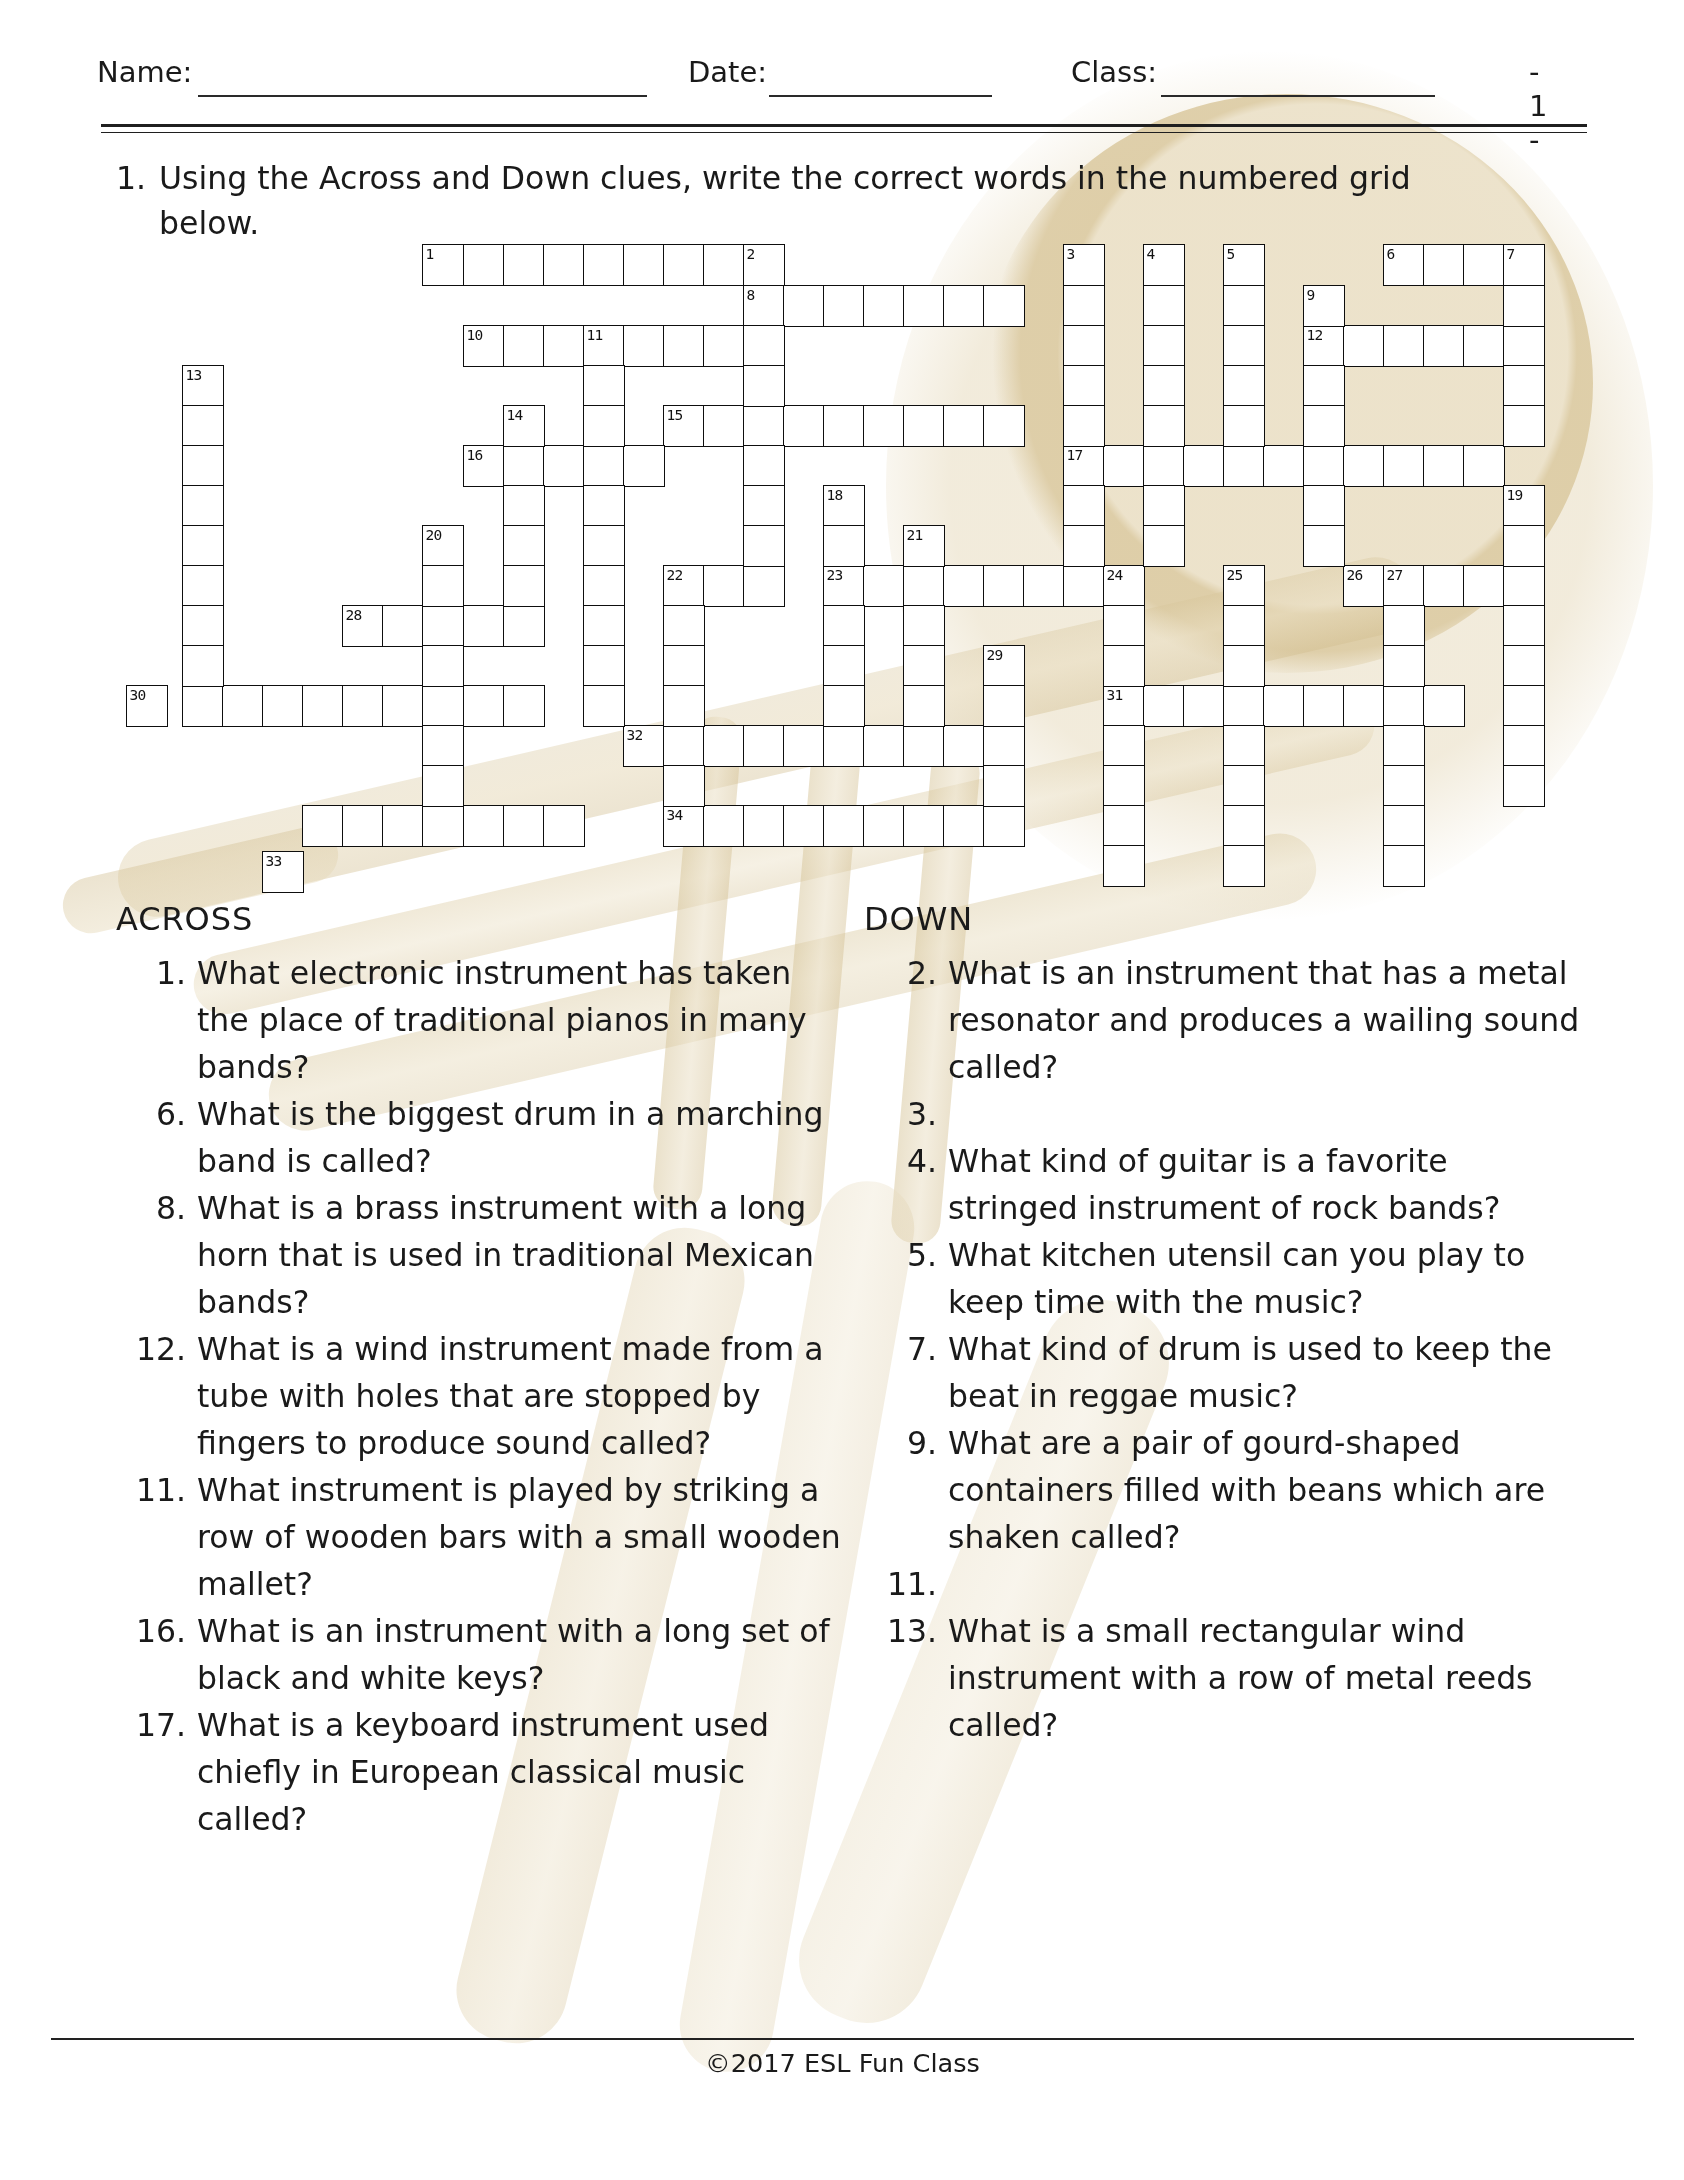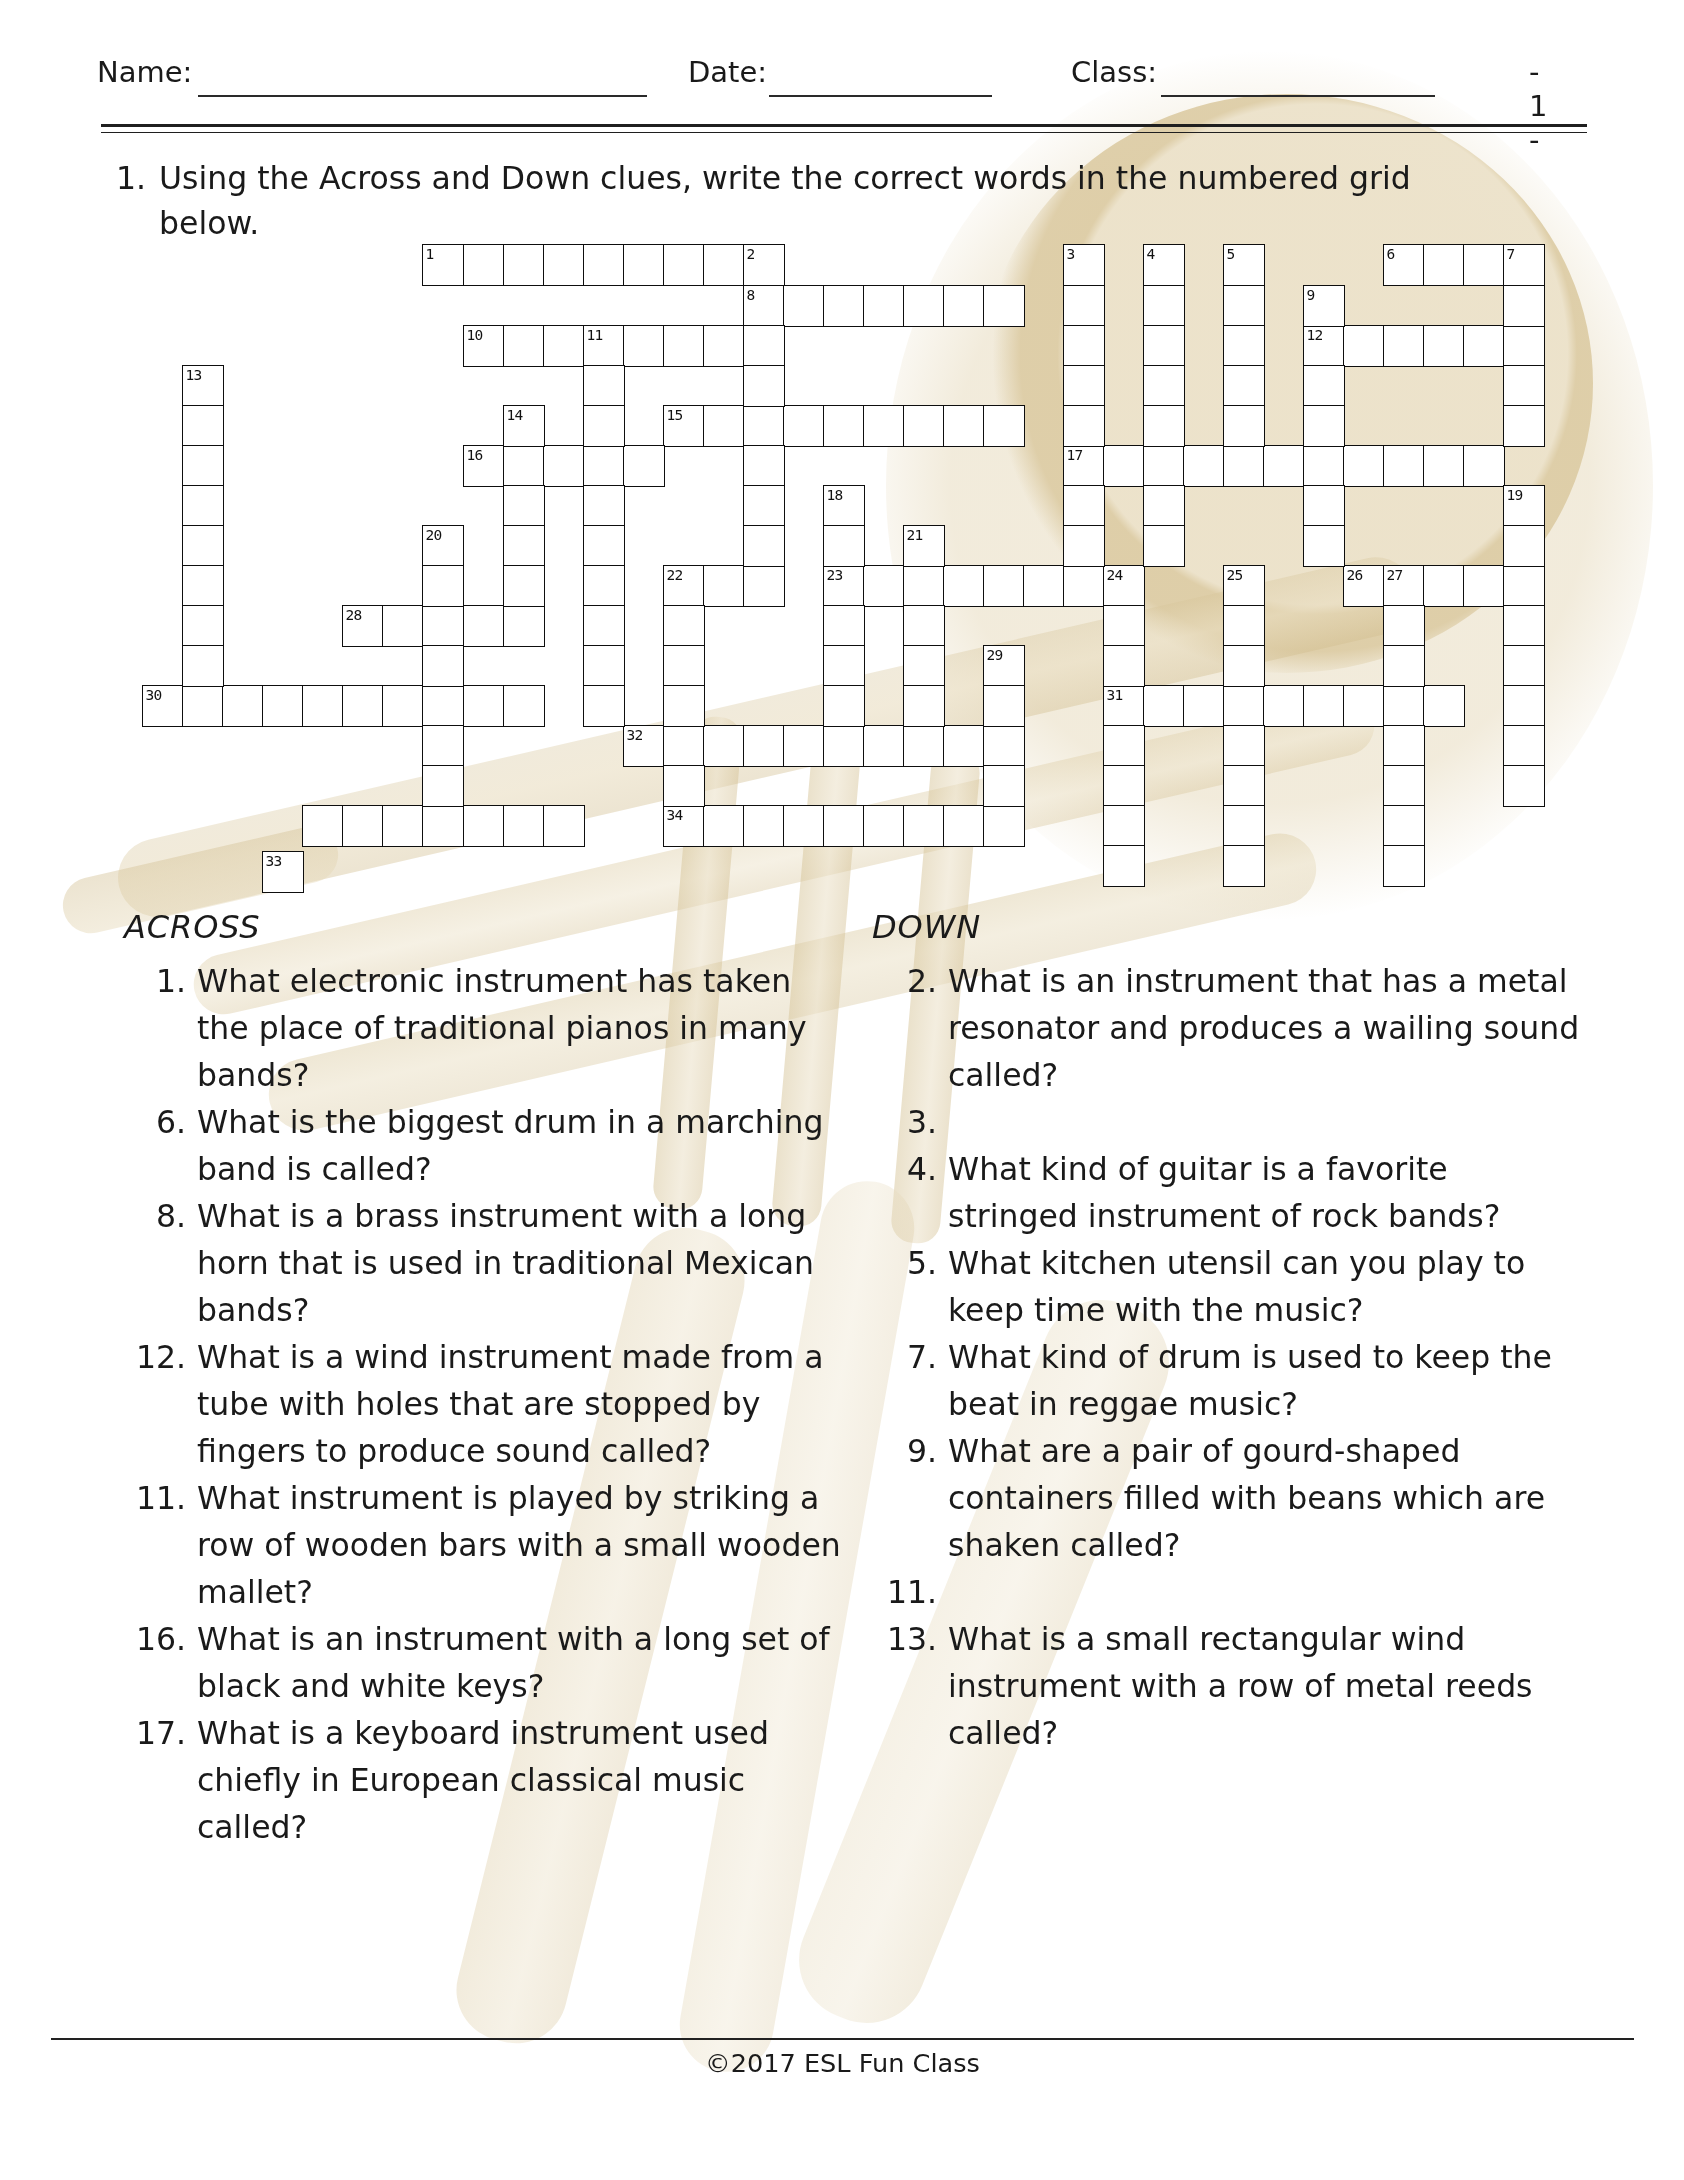--- a/index.html
+++ b/index.html
@@ -49,21 +49,21 @@
 
   
   #grid{position:absolute;left:0;top:0;z-index:3;}
   .cell{position:absolute;width:42px;height:42px;box-sizing:border-box;
     background:#ffffff;border:1.7px solid #0e0e0e;}
   .cell .num{position:absolute;top:0.9px;left:2.6px;font-family:"DejaVu Sans Mono", monospace;
     font-size:14.5px;line-height:16px;letter-spacing:-0.9px;color:#111;}
 
   
   .clues{position:absolute;z-index:2;}
-  .clues h2{margin:8px;font-size:32px;font-weight:normal;letter-spacing:0.9px;font-style:italic;}
+  .clues h2{margin:0;font-size:32px;font-weight:normal;letter-spacing:0.9px;}
   .cluelist{margin-top:12px;}
   .clue{display:flex;font-size:31.5px;line-height:47px;}
   .clue .cnum{flex:none;text-align:right;}
   .clue .ctext{white-space:pre-line;margin-left:11px;}
   .across-col{left:116px;top:900px;width:750px;}
   .across-col .cnum{width:70px;}
   .across-col .ctext{width:664px;}
   .down-col{left:864px;top:900px;width:784px;}
   .down-col .cnum{width:73px;}
   .down-col .ctext{width:690px;}
@@ -215,21 +215,21 @@
     <div class="cell" style="left: 1423px; top: 565px;"></div>
     <div class="cell" style="left: 1463px; top: 565px;"></div>
     <div class="cell" style="left: 1503px; top: 565px;"></div>
     <div class="cell" style="left: 342px; top: 605px;">
       <span class="num">28</span>
     </div>
     <div class="cell" style="left: 382px; top: 605px;"></div>
     <div class="cell" style="left: 422px; top: 605px;"></div>
     <div class="cell" style="left: 463px; top: 605px;"></div>
     <div class="cell" style="left: 503px; top: 605px;"></div>
-    <div class="cell" style="left: 142px; top: 685px; padding-left: 6px;">
+    <div class="cell" style="left: 126px; top: 685px; padding-left: 6px;">
       <span class="num">30</span>
     </div>
     <div class="cell" style="left: 182px; top: 685px;"></div>
     <div class="cell" style="left: 222px; top: 685px;"></div>
     <div class="cell" style="left: 262px; top: 685px;"></div>
     <div class="cell" style="left: 302px; top: 685px;"></div>
     <div class="cell" style="left: 342px; top: 685px;"></div>
     <div class="cell" style="left: 382px; top: 685px;"></div>
     <div class="cell" style="left: 422px; top: 685px;"></div>
     <div class="cell" style="left: 463px; top: 685px;"></div>

